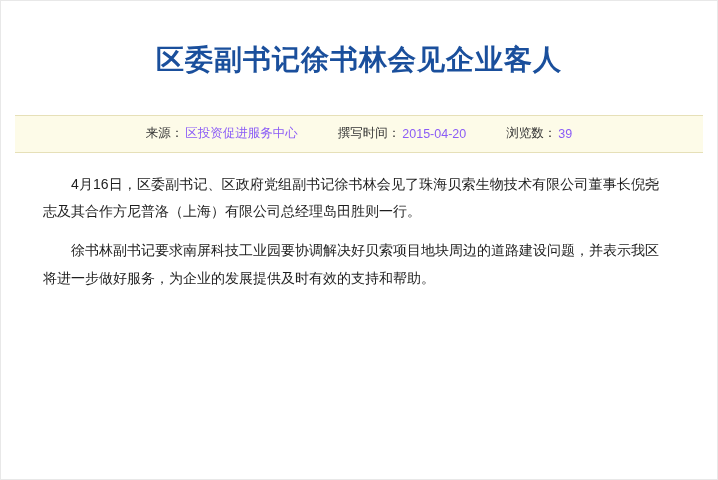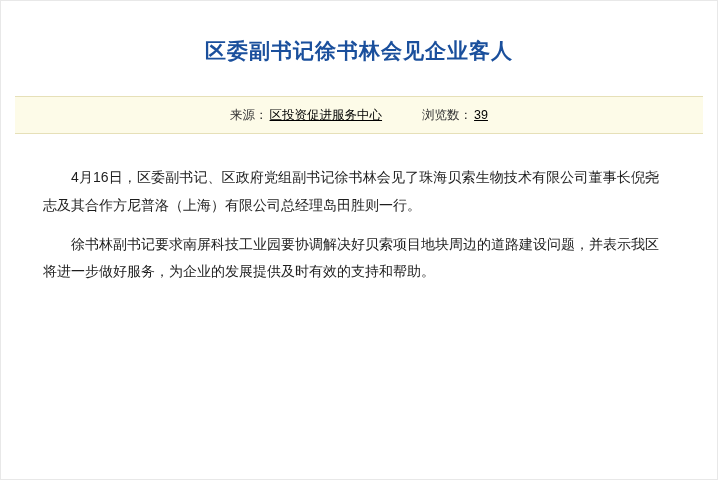--- a/index.html
+++ b/index.html
@@ -16,52 +16,51 @@
   .page {
     position: relative;
     width: 718px;
     height: 480px;
     background: #ffffff;
     box-sizing: border-box;
     border: 1px solid #e8e8e8;
   }
   .article-title {
     text-align: center;
-    font-size: 21px;
+    font-size: 28px;
     font-weight: bold;
     color: #1a4f9c;
     padding: 22px 40px 18px 40px;
     letter-spacing: 1px;
     line-height: 1.3;
   }
   .meta-bar {
-    margin: 12px 14px;
+    margin: 0 14px;
     background: #fdfbe8;
     border-top: 1px solid #e6e0b8;
     border-bottom: 1px solid #e6e0b8;
     height: 36px;
     display: flex;
     align-items: center;
     justify-content: center;
     gap: 40px;
     font-size: 12.5px;
     color: #444444;
   }
   .meta-item {
     display: flex;
     align-items: center;
     white-space: nowrap;
   }
   .meta-label {
     color: #333333;
   }
   .meta-value {
-    color: #000000;
+    color: #8b5cf6;
     margin-left: 2px;
-    text-decoration: underline;
   }
   .article-body {
     padding: 18px 42px 10px 42px;
     font-size: 14px;
     line-height: 1.95;
     color: #1d1d1d;
     text-align: justify;
   }
   .article-body p {
     margin: 0 16px 12px 0;
@@ -77,20 +76,24 @@
 <div class="page">
 
   <h1 class="article-title">区委副书记徐书林会见企业客人</h1>
 
   <div class="meta-bar">
     <div class="meta-item">
       <span class="meta-label">来源：</span>
       <span class="meta-value">区投资促进服务中心</span>
     </div>
     <div class="meta-item">
+      <span class="meta-label">撰写时间：</span>
+      <span class="meta-value">2015-04-20</span>
+    </div>
+    <div class="meta-item">
       <span class="meta-label">浏览数：</span>
       <span class="meta-value">39</span>
     </div>
   </div>
 
   <div class="article-body">
     <p>4月16日，区委副书记、区政府党组副书记徐书林会见了珠海贝索生物技术有限公司董事长倪尧志及其合作方尼普洛（上海）有限公司总经理岛田胜则一行。</p>
     <p>徐书林副书记要求南屏科技工业园要协调解决好贝索项目地块周边的道路建设问题，并表示我区将进一步做好服务，为企业的发展提供及时有效的支持和帮助。</p>
 
   </div>

